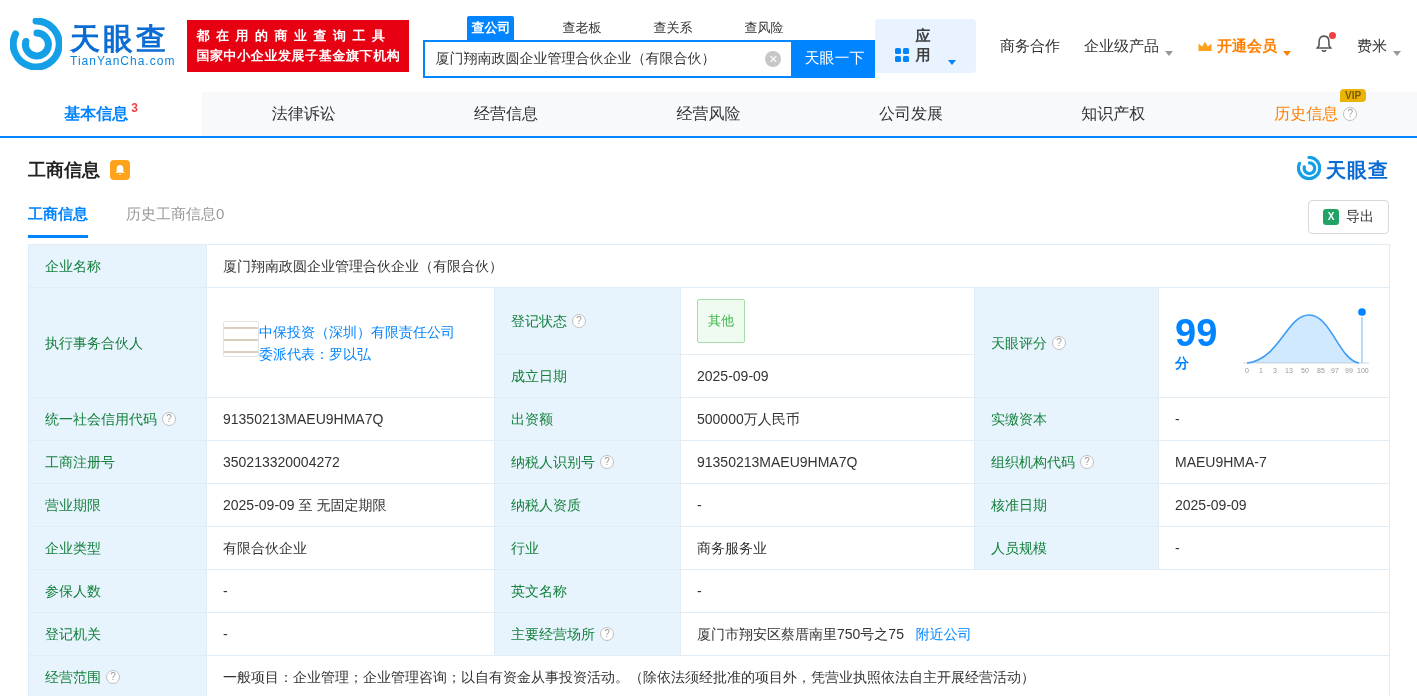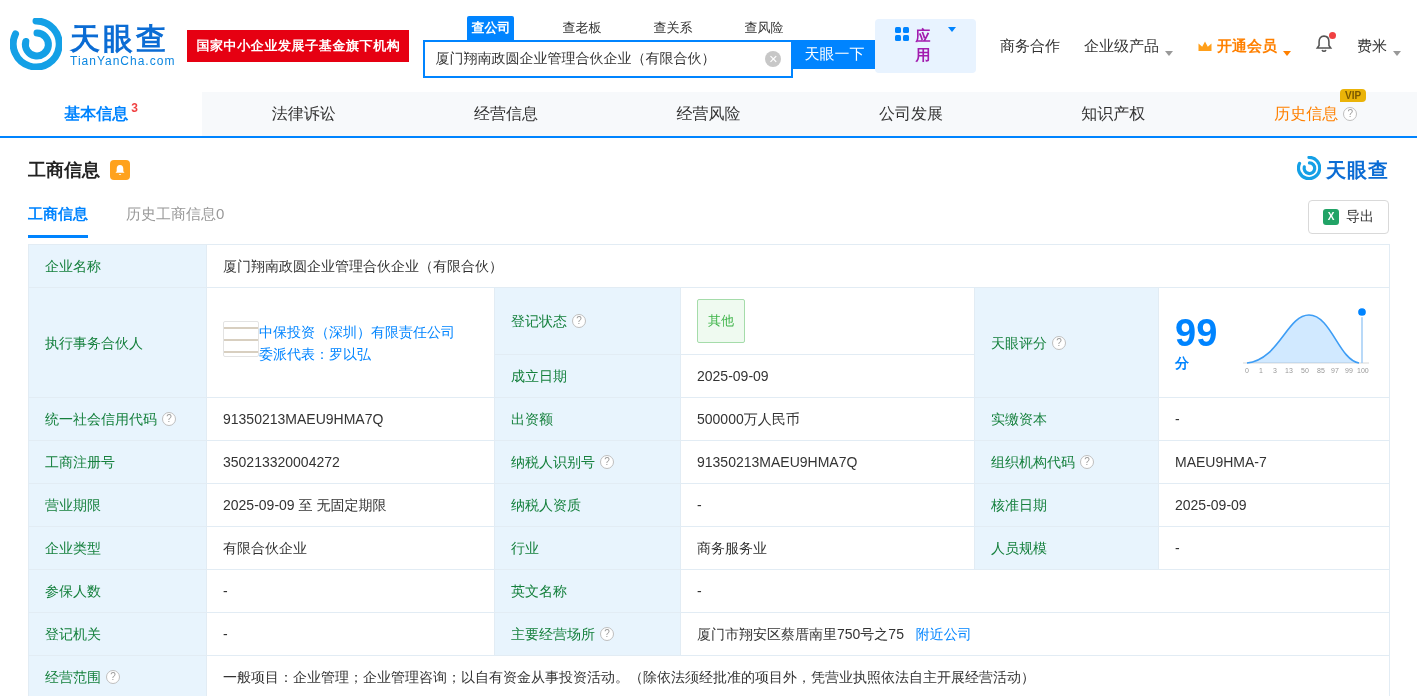--- a/index.html
+++ b/index.html
@@ -19,25 +19,25 @@
   .search-tabs { display:flex; align-items:flex-end; height:25px; }
   .search-tab { font-size:13px; color:#333; padding:3px 4px; cursor:pointer;margin-left:44px; }
   .search-tab.active { background:#0084ff; color:#fff; font-weight:bold; border-radius:2px 2px 0 0; }
   .search-row { display:flex; }
   .search-input-wrap { width:370px; height:38px; border:2px solid #0084ff; background:#fff;
       display:flex; align-items:center; padding:0 10px; }
   .search-input { flex:1; border:none; outline:none; font-size:14px; color:#333;
       font-family:"Liberation Sans","DejaVu Sans",sans-serif; }
   .clear-icon { width:16px; height:16px; border-radius:50%; background:#c7c7c7; color:#fff;
       font-size:11px; line-height:16px; text-align:center; cursor:pointer; }
-  .search-btn { width:82px; height:29px; background:#0084ff; color:#fff; border:none;
+  .search-btn { width:82px; height:38px; background:#0084ff; color:#fff; border:none;
       font-size:15px; cursor:pointer; }
 
   .header-right { margin-left:auto; display:flex; align-items:center; gap:24px; font-size:15px; }
-  .app-pill { display:flex; align-items:flex-start; gap:6px; background:#e8f3ff; color:#a21caf;
+  .app-pill { display:flex; align-items:flex-end; gap:6px; background:#e8f3ff; color:#404040;
       font-weight:bold; padding:8px 20px; border-radius:4px; cursor:pointer; }
   .hr-item { cursor:pointer; display:flex; align-items:flex-end; gap:4px; white-space:nowrap; }
   .vip-link { color:#ff8000; font-weight:bold; }
   .caret { width:0; height:0; border-left:4px solid transparent; border-right:4px solid transparent;
       border-top:5px solid #999; display:inline-block; margin-left:2px; }
   .vip-link .caret { border-top-color:#ff8000; }
   .bell-wrap { position:relative; cursor:pointer; }
   .bell-dot { position:absolute; top:-3px; right:-3px; width:7px; height:7px; background:#f04142; border-radius:50%; }
 
   
@@ -101,20 +101,21 @@
         <path d="M27 15 A11.5 11.5 0 1 1 15.8 23.5" fill="none" stroke="#14a0e6" stroke-width="7" stroke-linecap="round"></path>
       </svg>
     </span>
     <span class="logo-txt">
       <div class="cn">天眼查</div>
       <div class="en">TianYanCha.com</div>
     </span>
   </div>
 
   <div class="slogan">
+    <div class="l1">都在用的商业查询工具</div>
     <div class="l2">国家中小企业发展子基金旗下机构</div>
   </div>
 
   <div class="search-area">
     <div class="search-tabs">
       <span class="search-tab active">查公司</span>
       <span class="search-tab">查老板</span>
       <span class="search-tab">查关系</span>
       <span class="search-tab">查风险</span>
     </div>

